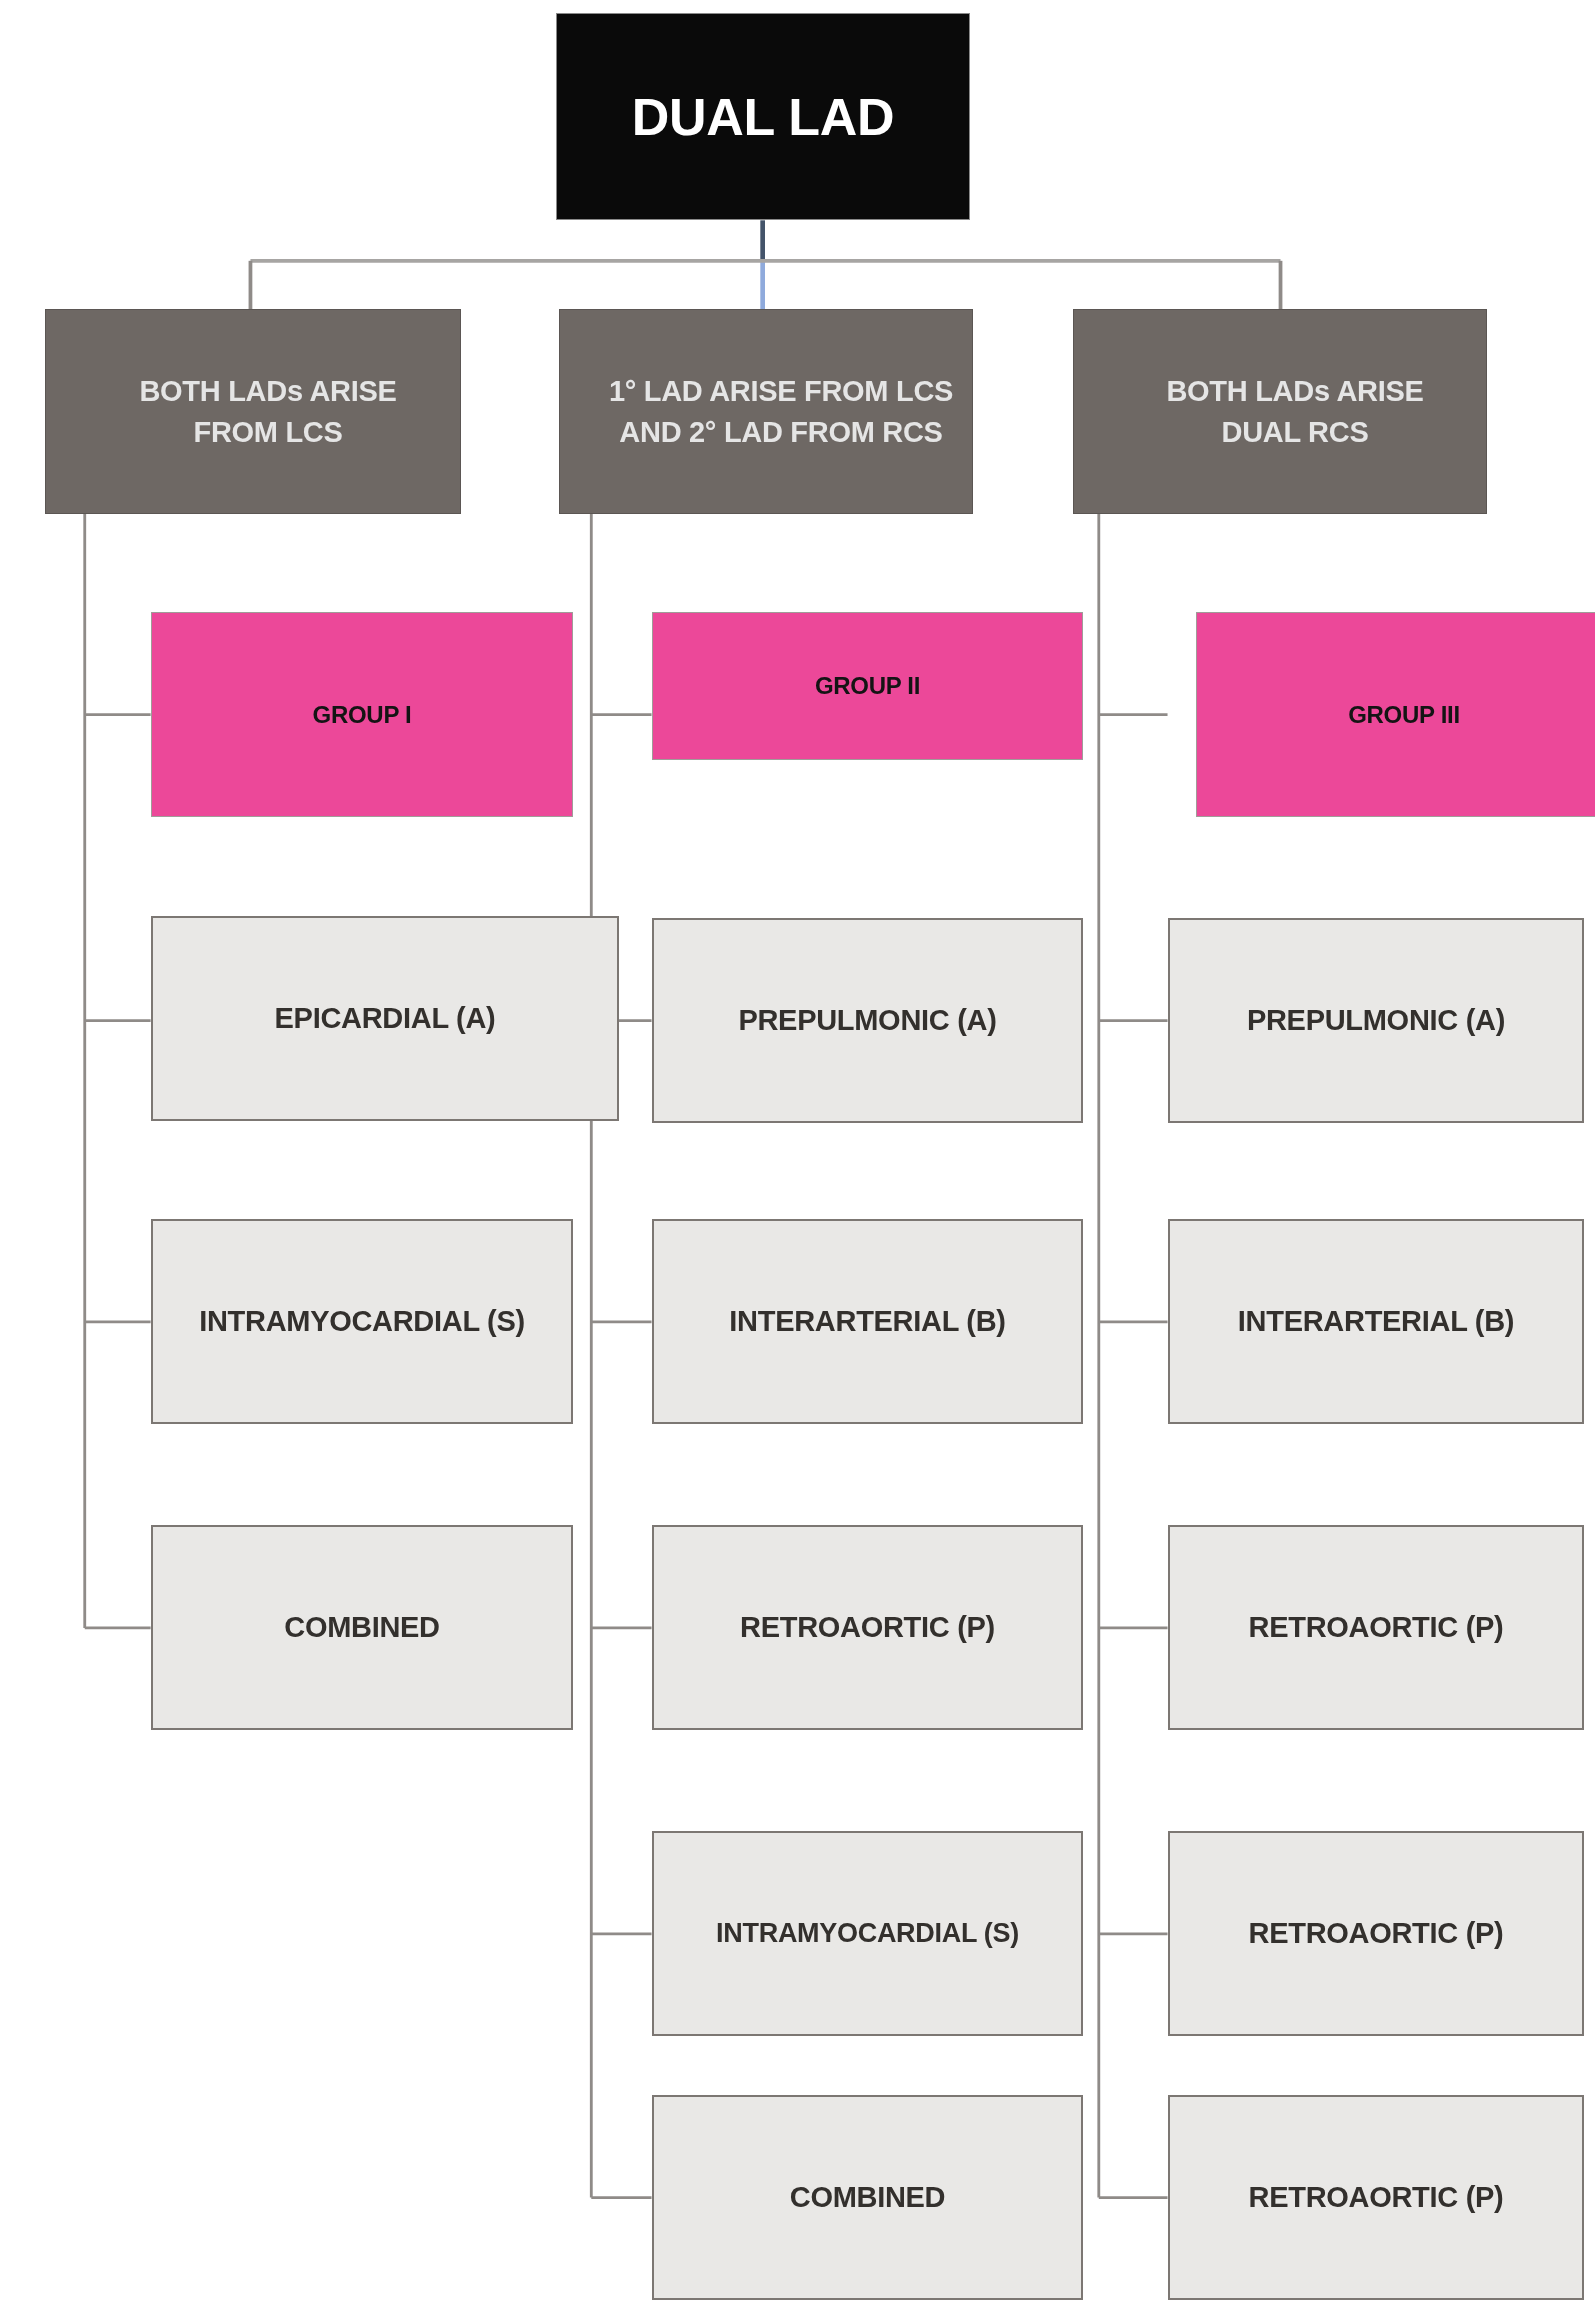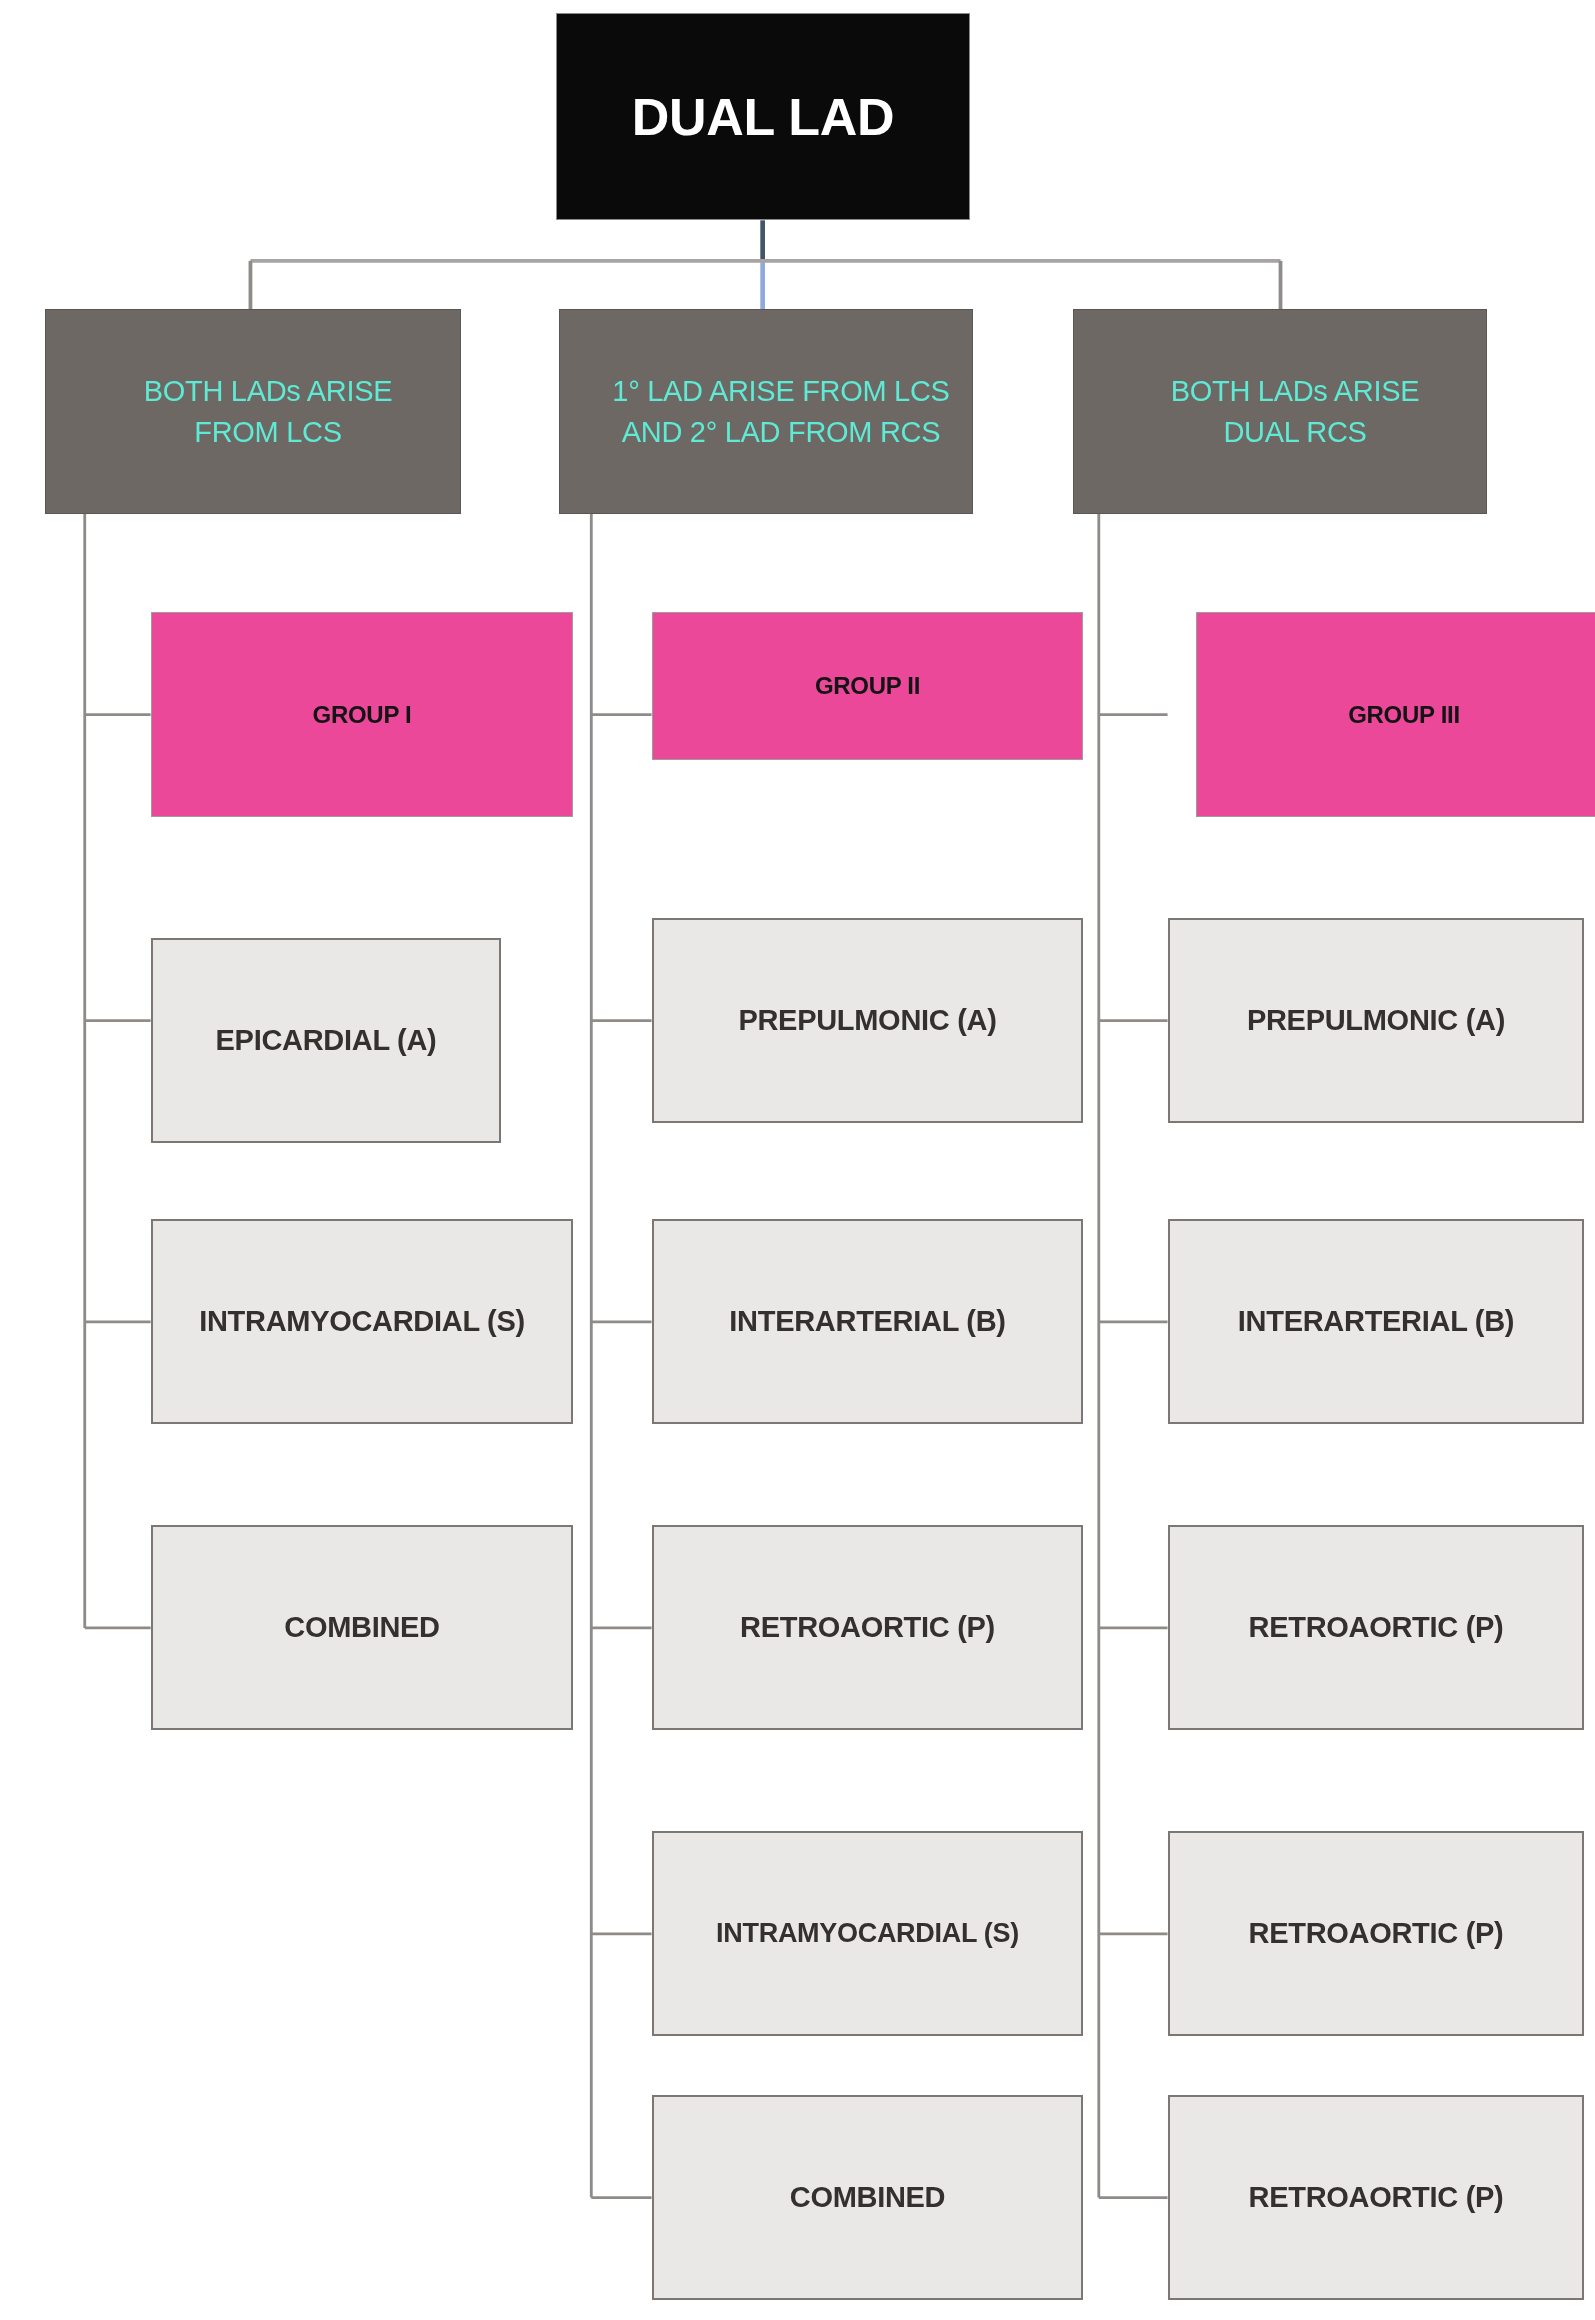--- a/index.html
+++ b/index.html
@@ -31,23 +31,23 @@
   .node-root {
     background: #0a0a0a;
     border: 1.9px solid #8a8a8a;
     color: #ffffff;
     font-size: 52px;
     font-weight: 700;
   }
   .node-header {
     background: #6e6864;
     border: 1.9px solid #5b5653;
-    color: #5eead4;
+    color: #e5e5e5;
     font-size: 29px;
-    font-weight: 400;
+    font-weight: 700;
     line-height: 1.4;
     padding-left: 30px;
   }
   .node-group {
     background: #ec4899;
     border: 0.9px solid #a09c99;
     color: #141414;
     font-size: 24px;
     font-weight: 700;
   }
@@ -111,21 +111,21 @@
   </div>
   <div class="node node-header" style="left:1073px; top:309px; width:414px; height:205px;">
     <span class="hline">BOTH LADs ARISE</span>
     <span class="hline">DUAL RCS</span>
   </div>
 
   <div class="node node-group" style="left:151px; top:612px; width:422px; height:205px;">GROUP I</div>
   <div class="node node-group" style="left:652px; top:612px; width:431px; height:148px;">GROUP II</div>
   <div class="node node-group" style="left:1168px; top:612px; width:416px; height:205px;margin-left:28px;">GROUP III</div>
 
-  <div class="node node-leaf" style="left:151px; top:938px; width:350px; height:205px;">EPICARDIAL (A)</div>
+  <div class="node node-leaf" style="left:151px; top:916px; width:468px; height:205px;">EPICARDIAL (A)</div>
   <div class="node node-leaf" style="left:151px; top:1219px; width:422px; height:205px;">INTRAMYOCARDIAL (S)</div>
   <div class="node node-leaf" style="left:151px; top:1525px; width:422px; height:205px;">COMBINED</div>
 
   <div class="node node-leaf" style="left:652px; top:918px; width:431px; height:205px;">PREPULMONIC (A)</div>
   <div class="node node-leaf" style="left:652px; top:1219px; width:431px; height:205px;">INTERARTERIAL (B)</div>
   <div class="node node-leaf" style="left:652px; top:1525px; width:431px; height:205px;">RETROAORTIC (P)</div>
   <div class="node node-leaf sm" style="left:652px; top:1831px; width:431px; height:205px;">INTRAMYOCARDIAL (S)</div>
   <div class="node node-leaf" style="left:652px; top:2095px; width:431px; height:205px;">COMBINED</div>
 
   <div class="node node-leaf" style="left:1168px; top:918px; width:416px; height:205px;">PREPULMONIC (A)</div>

